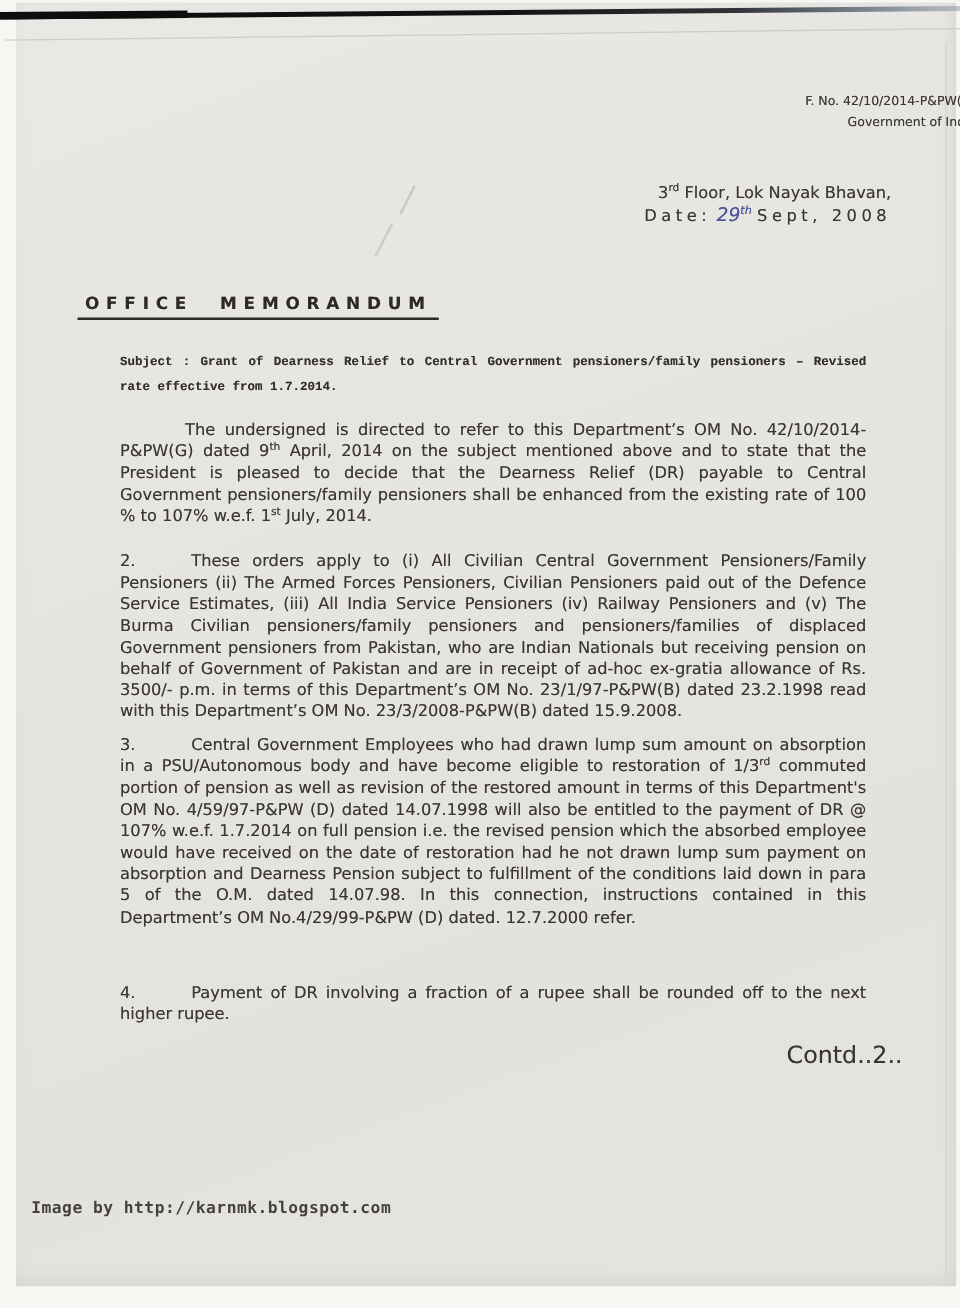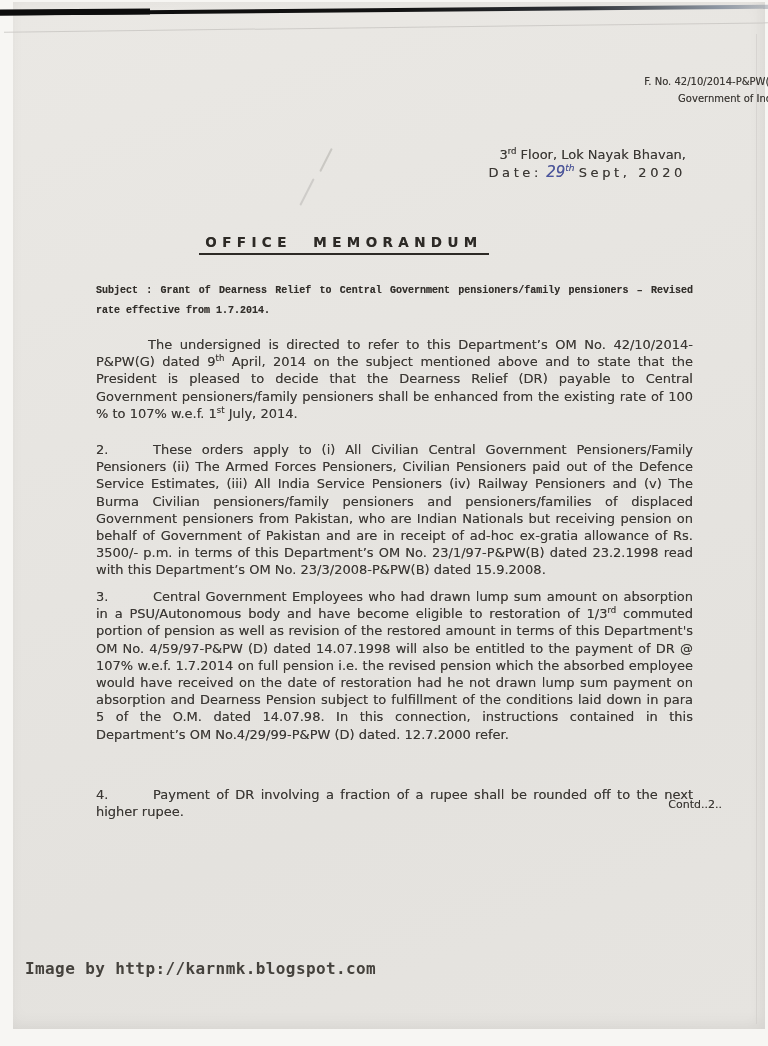--- a/index.html
+++ b/index.html
@@ -41,31 +41,31 @@
 
   .txt { text-shadow:0 0 0.5px rgba(58,55,51,0.55); }
 
   .header {
     position:absolute; top:73px; left:185px; width:596px;
     text-align:right; font-size:10px; line-height:17px;
   }
   .header .dept { font-weight:700; color:#322f2b; }
 
   .addr {
-    position:absolute; top:146px; right:82px;
+    position:absolute; top:146px; right:55px;
     text-align:right; font-size:13px; line-height:17px;
   }
   .date-line { letter-spacing:0; margin-top:1px; }
   .lsp { letter-spacing:0.28em;text-align:right; }
   .hand { color:#4a55a2; font-style:italic; font-size:15px; }
   .hand sup { color:#4a55a2; font-size:9px; }
 
   sup { font-size:8.5px; vertical-align:super; line-height:0; }
 
-  .title-wrap { position:absolute; top:232px; left:48px; width:592px; text-align:center; }
+  .title-wrap { position:absolute; top:232px; left:62px; width:592px; }
   .title {
     display:inline-block; font-weight:700; font-size:13.5px; color:#2d2a26;
     letter-spacing:0.4em; word-spacing:0.85em;
     border-bottom:2px solid #2d2a26; padding:0 6px 3px 6px;
   }
 
   .subject {
     position:absolute; top:281px; left:96px; width:597px;
     font-weight:700; font-size:10px; line-height:20px;
     text-align:justify; color:#322f2b;font-family:Liberation Mono, monospace;
@@ -75,26 +75,26 @@
     position:absolute; left:96px; width:597px;
     font-size:13px; line-height:17.2px; text-align:justify;
   }
   .p1 { top:336px; }
   .p2 { top:441px; }
   .p3 { top:588px; }
   .p4 { top:786px; }
   .pnum { display:inline-block; width:57px; }
   .pind { display:inline-block; width:52px; }
 
-  .contd { position:absolute; top:798px; right:46px; font-size:11px; }
+  .contd { position:absolute; top:833px; right:46px; font-size:19px; }
 
   .watermark {
     position:absolute; top:959px; left:25px;
     font-family:"DejaVu Sans Mono","Liberation Mono",monospace;
-    font-size:16px; font-weight:700; color:#45423d; letter-spacing:0.4px;
+    font-size:13px; font-weight:700; color:#45423d; letter-spacing:0.4px;
   }
 </style>
 </head>
 <body>
 
 <div class="paper"></div>
 
 <div class="edge-black"></div>
 <div class="edge-black-left"></div>
 <div class="edge-faint"></div>
@@ -105,21 +105,21 @@
 <div class="header txt">
   <div>F. No. 42/10/2014-P&amp;PW(G)</div>
   <div>Government of India</div>
 </div>
 
 <div class="addr txt">
   <div><span>3</span><sup>rd</sup><span> Floor,  Lok Nayak Bhavan,</span></div>
   <div class="date-line">
     <span class="lsp">Date:</span>
     <span class="hand"><span>29</span><sup>th</sup></span>
-    <span class="lsp">Sept, 2020</span>
+    <span class="lsp">Sept, 2008</span>
   </div>
 </div>
 
 <div class="title-wrap">
   <span class="title txt">OFFICE MEMORANDUM</span>
 </div>
 
 <div class="subject txt">Subject : Grant of Dearness Relief to Central Government pensioners/family pensioners – Revised rate effective from 1.7.2014.</div>
 
 <p class="body-para p1 txt"><span class="pind"></span><span>The undersigned is directed to refer to this Department’s OM No. 42/10/2014-P&amp;PW(G) dated 9</span><sup>th</sup><span> April, 2014 on the subject mentioned above and to state that the President is pleased to decide that the Dearness Relief (DR) payable to Central Government pensioners/family pensioners shall be enhanced from the existing rate of 100 % to  107% w.e.f. 1</span><sup>st</sup><span> July, 2014.</span></p>

